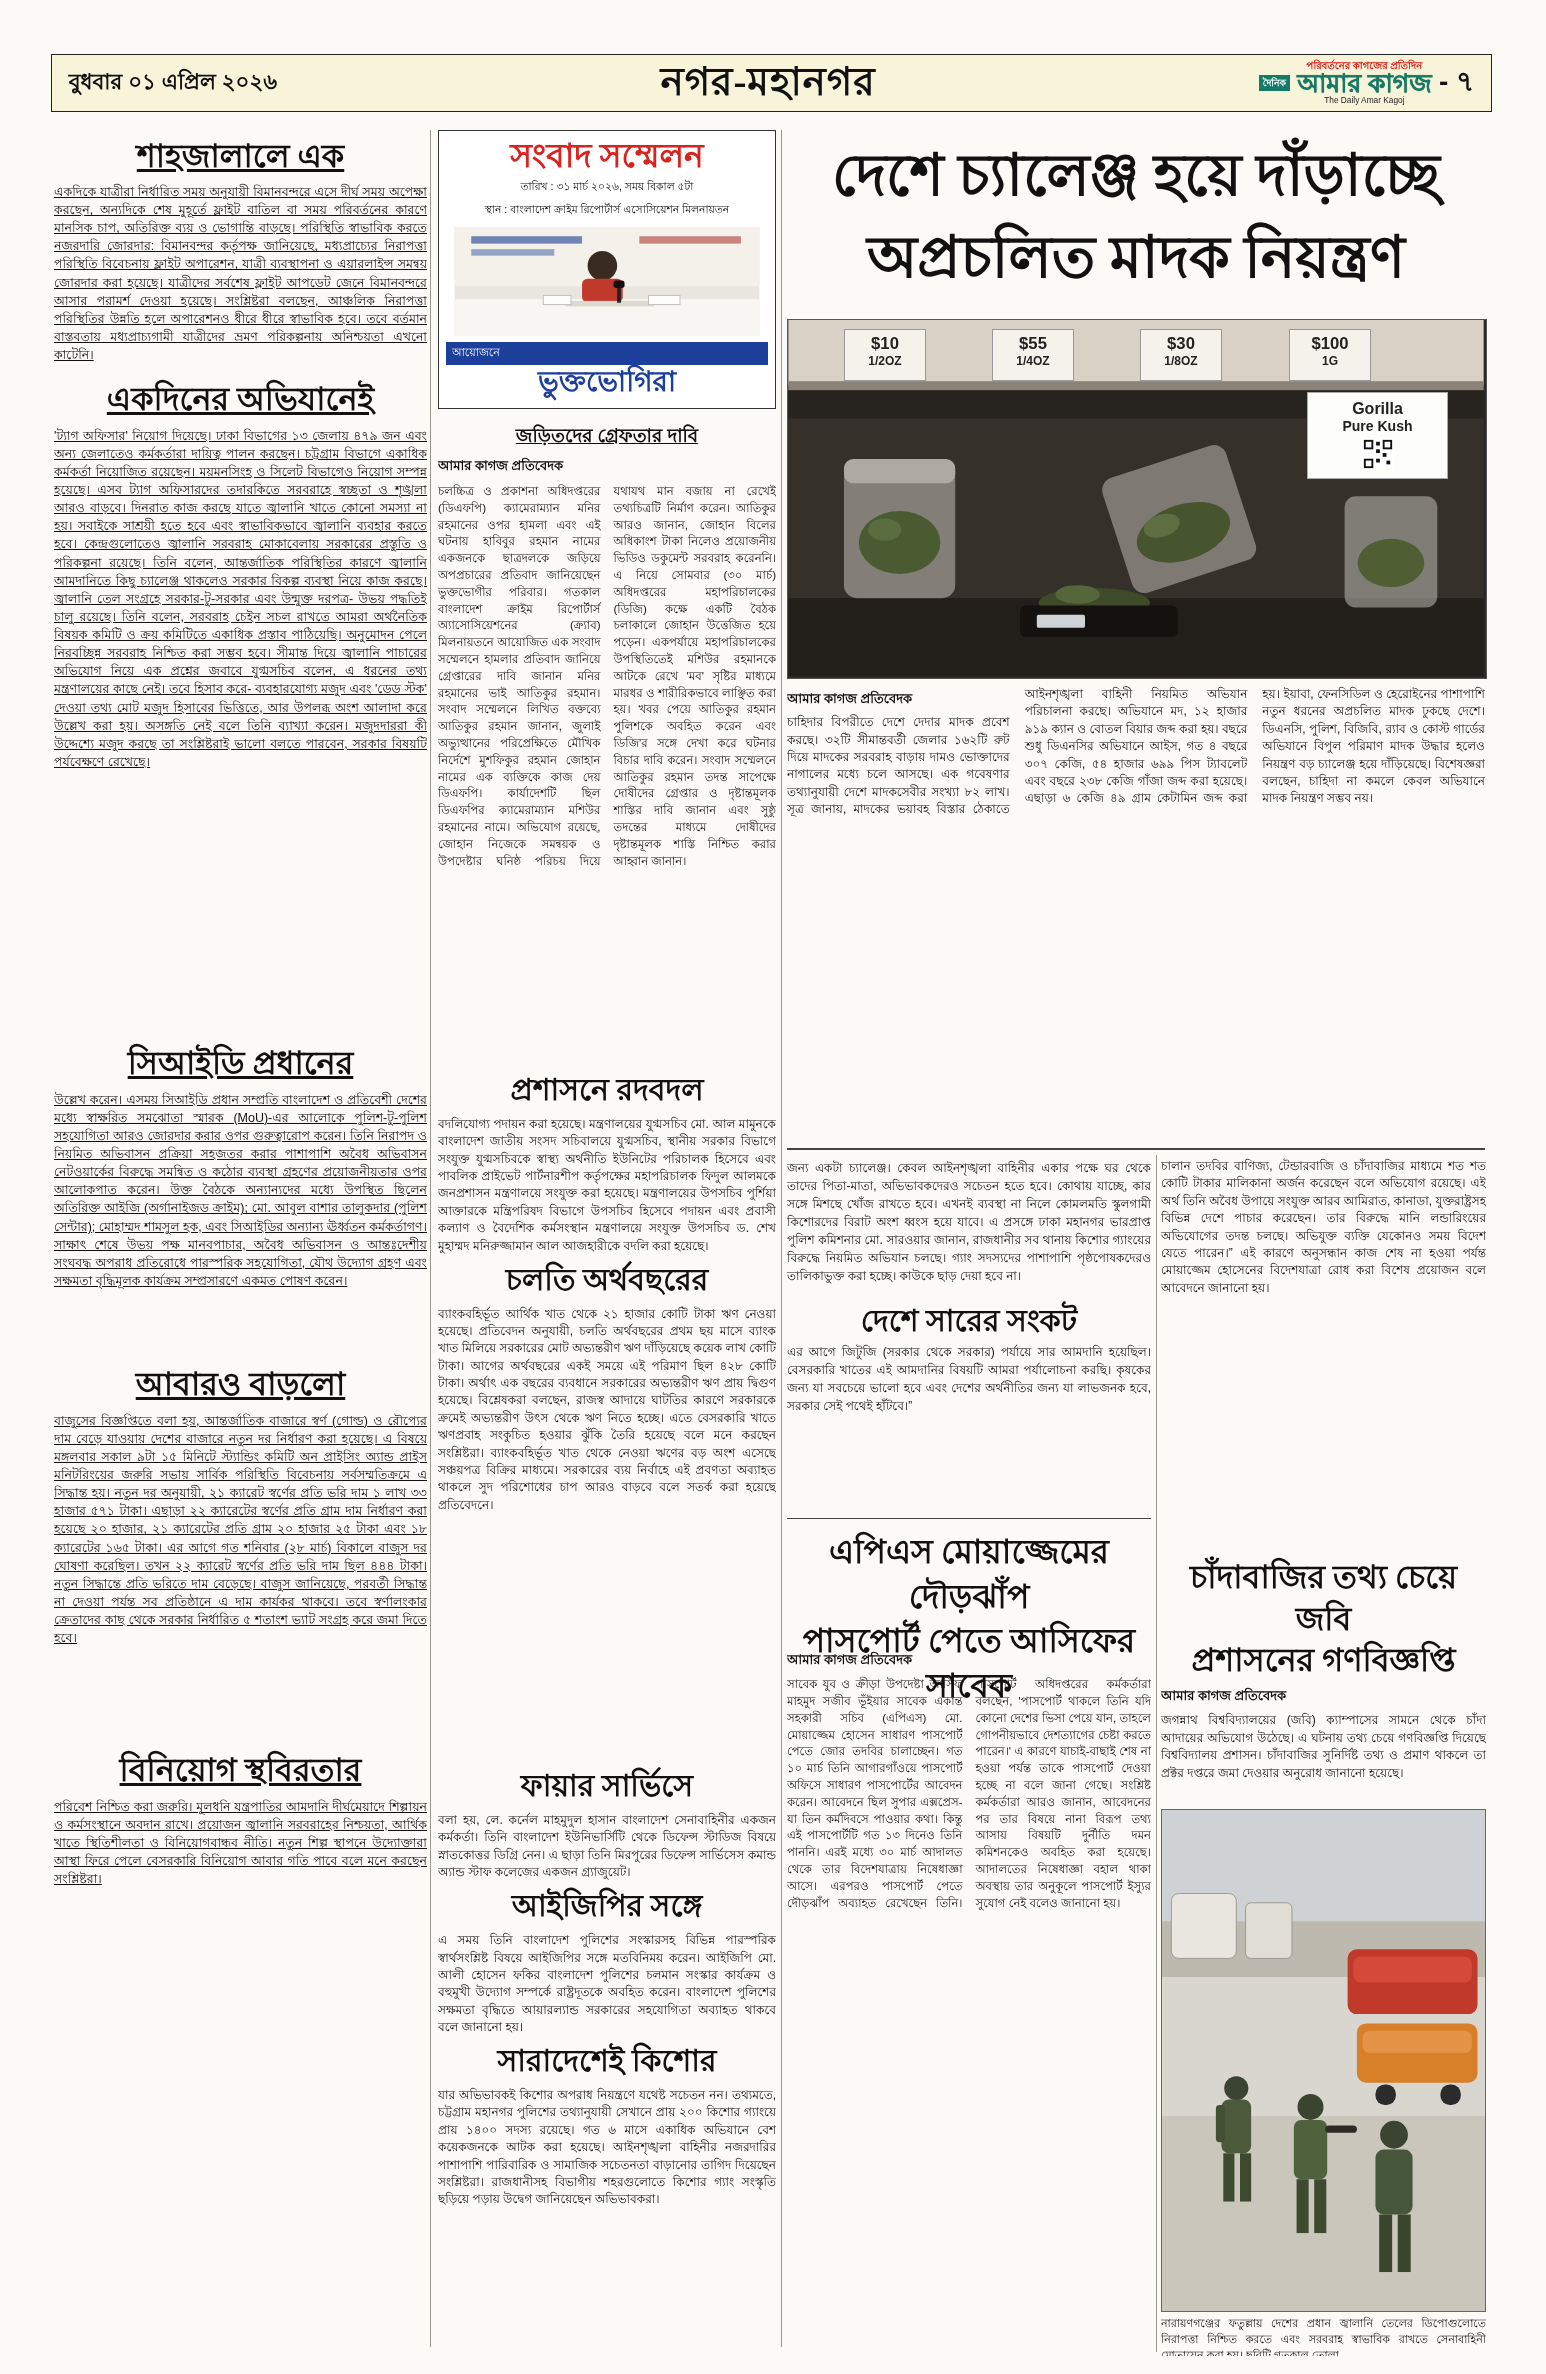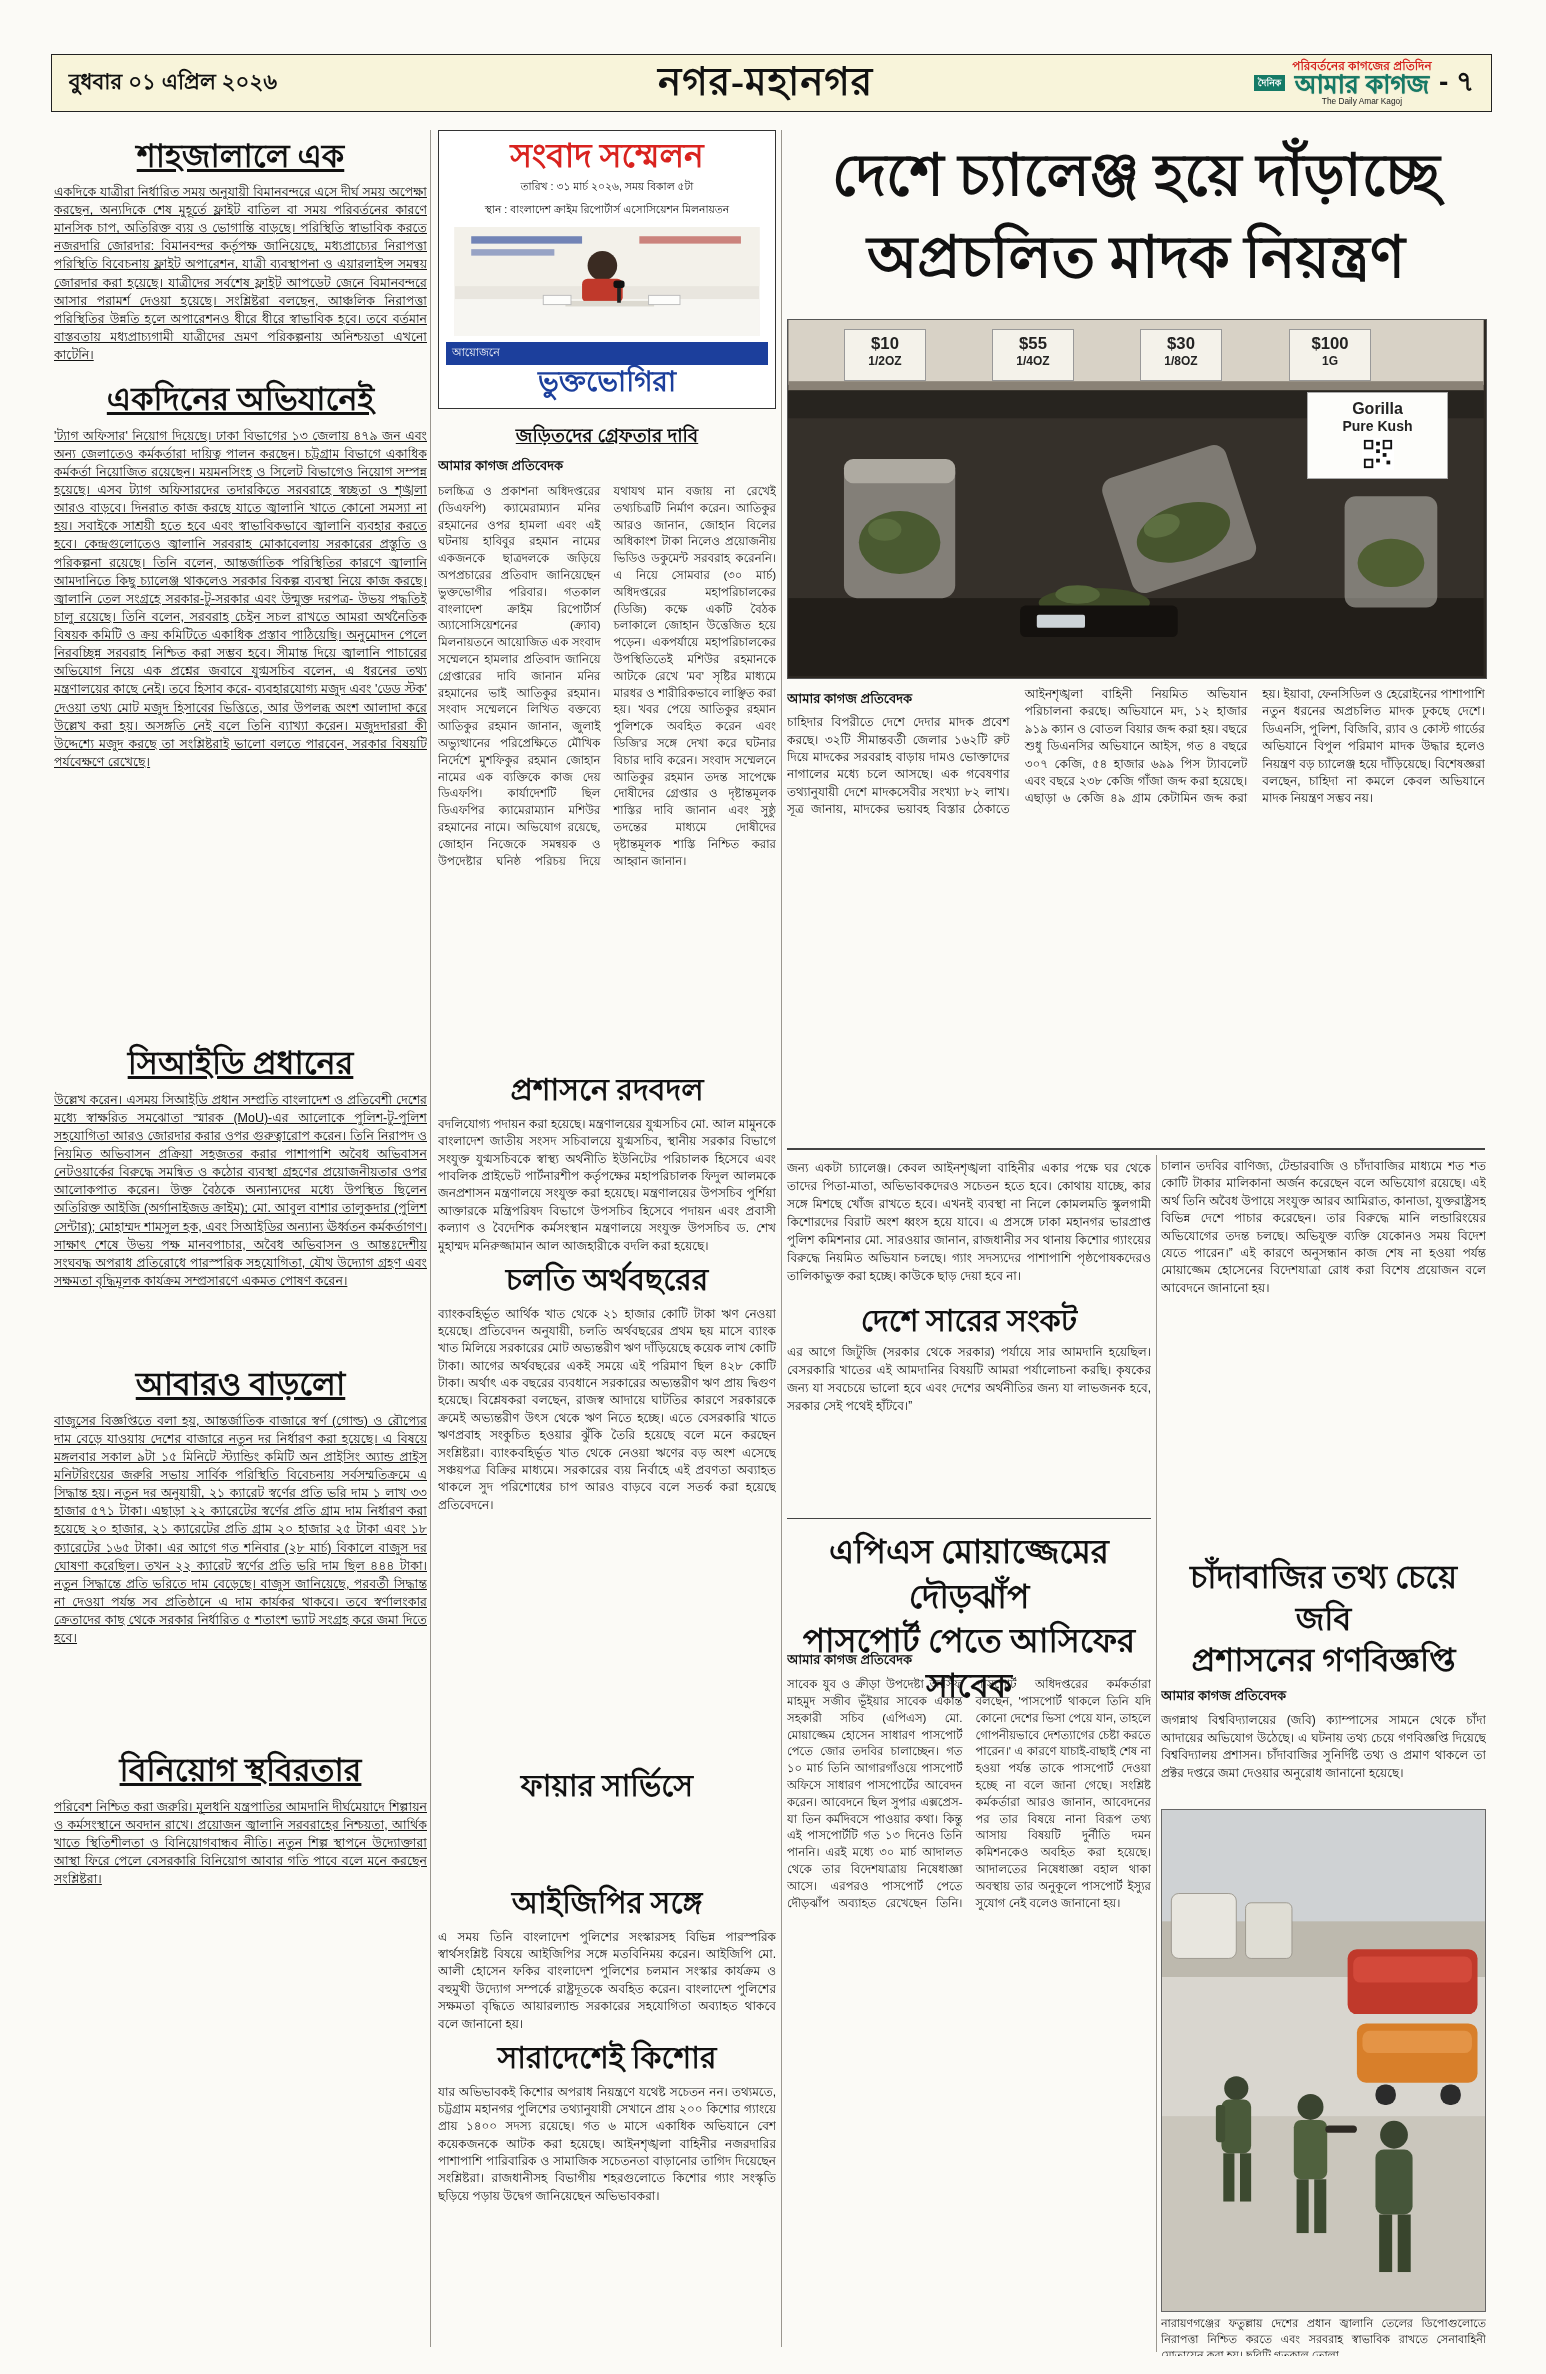--- a/index.html
+++ b/index.html
@@ -5,21 +5,21 @@
   html,body{margin:0;padding:0;background:#e8e6e0;}
   .page{position:relative;width:1546px;height:2375px;background:#fbfaf6;
         font-family:"Liberation Sans","DejaVu Sans",sans-serif;color:#111;overflow:hidden;}
   
   .mast{position:absolute;left:51px;top:54px;width:1441px;height:58px;background:#f8f4da;
         border:1.9px solid #222;display:flex;align-items:center;justify-content:space-between;padding:0 16.7px;box-sizing:border-box;}
   .mast-date{font-size:21.3px;font-weight:bold;}
   .mast-section{font-size:39px;font-weight:bold;letter-spacing:0.9px;font-family:"Liberation Serif","DejaVu Serif",serif;}
   .brand{display:flex;align-items:center;gap:7.4px;}
   .brand-box{text-align:center;line-height:1;}
-  .brand-tag{font-size:12px;color:#d42420;font-weight:bold;}
+  .brand-tag{font-size:10px;color:#d42420;font-weight:bold;font-family:Liberation Serif, serif;}
   .brand-name{font-size:25px;font-weight:bold;color:#157a66;text-shadow:0 0 0.9px #0c5a4a;}
   .brand-sub{font-size:8.3px;color:#222;}
   .brand-daily{font-size:9.3px;color:#fff;background:#157a66;padding:0.9px 3.7px;font-weight:bold;}
   .brand-page{font-size:28px;font-weight:bold;}
   
   .vrule{position:absolute;width:0.9px;background:#9a968e;}
   .hrule{position:absolute;height:1.9px;background:#444;}
   
   .sec-head{font-weight:bold;text-align:center;font-size:32px;line-height:1.25;margin:5.6px 0 7.4px 0;
             font-family:"Liberation Serif","DejaVu Serif",serif;}
@@ -153,20 +153,21 @@
     <div class="bsec" style="min-height:158px;margin-top:13px;">
       <div class="sec-head" style="font-size:30px;">প্রশাসনে রদবদল</div>
       <div class="body-txt">বদলিযোগ্য পদায়ন করা হয়েছে। মন্ত্রণালয়ের যুগ্মসচিব মো. আল মামুনকে বাংলাদেশ জাতীয় সংসদ সচিবালয়ে যুগ্মসচিব, স্থানীয় সরকার বিভাগে সংযুক্ত যুগ্মসচিবকে স্বাস্থ্য অর্থনীতি ইউনিটের পরিচালক হিসেবে এবং পাবলিক প্রাইভেট পার্টনারশীপ কর্তৃপক্ষের মহাপরিচালক ফিদুল আলমকে জনপ্রশাসন মন্ত্রণালয়ে সংযুক্ত করা হয়েছে। মন্ত্রণালয়ের উপসচিব পুর্শিয়া আক্তারকে মন্ত্রিপরিষদ বিভাগে উপসচিব হিসেবে পদায়ন এবং প্রবাসী কল্যাণ ও বৈদেশিক কর্মসংস্থান মন্ত্রণালয়ে সংযুক্ত উপসচিব ড. শেখ মুহাম্মদ মনিরুজ্জামান আল আজহারীকে বদলি করা হয়েছে।</div>
     </div>
     <div class="bsec" style="min-height:501px;">
       <div class="sec-head" style="font-size:30px;">চলতি অর্থবছরের</div>
       <div class="body-txt">ব্যাংকবহির্ভূত আর্থিক খাত থেকে ২১ হাজার কোটি টাকা ঋণ নেওয়া হয়েছে। প্রতিবেদন অনুযায়ী, চলতি অর্থবছরের প্রথম ছয় মাসে ব্যাংক খাত মিলিয়ে সরকারের মোট অভ্যন্তরীণ ঋণ দাঁড়িয়েছে কয়েক লাখ কোটি টাকা। আগের অর্থবছরের একই সময়ে এই পরিমাণ ছিল ৪২৮ কোটি টাকা। অর্থাৎ এক বছরের ব্যবধানে সরকারের অভ্যন্তরীণ ঋণ প্রায় দ্বিগুণ হয়েছে। বিশ্লেষকরা বলছেন, রাজস্ব আদায়ে ঘাটতির কারণে সরকারকে ক্রমেই অভ্যন্তরীণ উৎস থেকে ঋণ নিতে হচ্ছে। এতে বেসরকারি খাতে ঋণপ্রবাহ সংকুচিত হওয়ার ঝুঁকি তৈরি হয়েছে বলে মনে করছেন সংশ্লিষ্টরা। ব্যাংকবহির্ভূত খাত থেকে নেওয়া ঋণের বড় অংশ এসেছে সঞ্চয়পত্র বিক্রির মাধ্যমে। সরকারের ব্যয় নির্বাহে এই প্রবণতা অব্যাহত থাকলে সুদ পরিশোধের চাপ আরও বাড়বে বলে সতর্ক করা হয়েছে প্রতিবেদনে।</div>
     </div>
     <div class="bsec" style="min-height:111px;">
       <div class="sec-head" style="font-size:30px;">ফায়ার সার্ভিসে</div>
+      <div class="body-txt">বলা হয়, লে. কর্নেল মাহমুদুল হাসান বাংলাদেশ সেনাবাহিনীর একজন কর্মকর্তা। তিনি বাংলাদেশ ইউনিভার্সিটি থেকে ডিফেন্স স্টাডিজ বিষয়ে স্নাতকোত্তর ডিগ্রি নেন। এ ছাড়া তিনি মিরপুরের ডিফেন্স সার্ভিসেস কমান্ড অ্যান্ড স্টাফ কলেজের একজন গ্র্যাজুয়েট।</div>
     </div>
     <div class="bsec" style="min-height:121px;">
       <div class="sec-head" style="font-size:30px;">আইজিপির সঙ্গে</div>
       <div class="body-txt">এ সময় তিনি বাংলাদেশ পুলিশের সংস্কারসহ বিভিন্ন পারস্পরিক স্বার্থসংশ্লিষ্ট বিষয়ে আইজিপির সঙ্গে মতবিনিময় করেন। আইজিপি মো. আলী হোসেন ফকির বাংলাদেশ পুলিশের চলমান সংস্কার কার্যক্রম ও বহুমুখী উদ্যোগ সম্পর্কে রাষ্ট্রদূতকে অবহিত করেন। বাংলাদেশ পুলিশের সক্ষমতা বৃদ্ধিতে আয়ারল্যান্ড সরকারের সহযোগিতা অব্যাহত থাকবে বলে জানানো হয়।</div>
     </div>
     <div class="bsec">
       <div class="sec-head" style="font-size:30px;">সারাদেশেই কিশোর</div>
       <div class="body-txt">যার অভিভাবকই কিশোর অপরাধ নিয়ন্ত্রণে যথেষ্ট সচেতন নন। তথ্যমতে, চট্টগ্রাম মহানগর পুলিশের তথ্যানুযায়ী সেখানে প্রায় ২০০ কিশোর গ্যাংয়ে প্রায় ১৪০০ সদস্য রয়েছে। গত ৬ মাসে একাধিক অভিযানে বেশ কয়েকজনকে আটক করা হয়েছে। আইনশৃঙ্খলা বাহিনীর নজরদারির পাশাপাশি পারিবারিক ও সামাজিক সচেতনতা বাড়ানোর তাগিদ দিয়েছেন সংশ্লিষ্টরা। রাজধানীসহ বিভাগীয় শহরগুলোতে কিশোর গ্যাং সংস্কৃতি ছড়িয়ে পড়ায় উদ্বেগ জানিয়েছেন অভিভাবকরা।</div>
     </div>
   </div>

